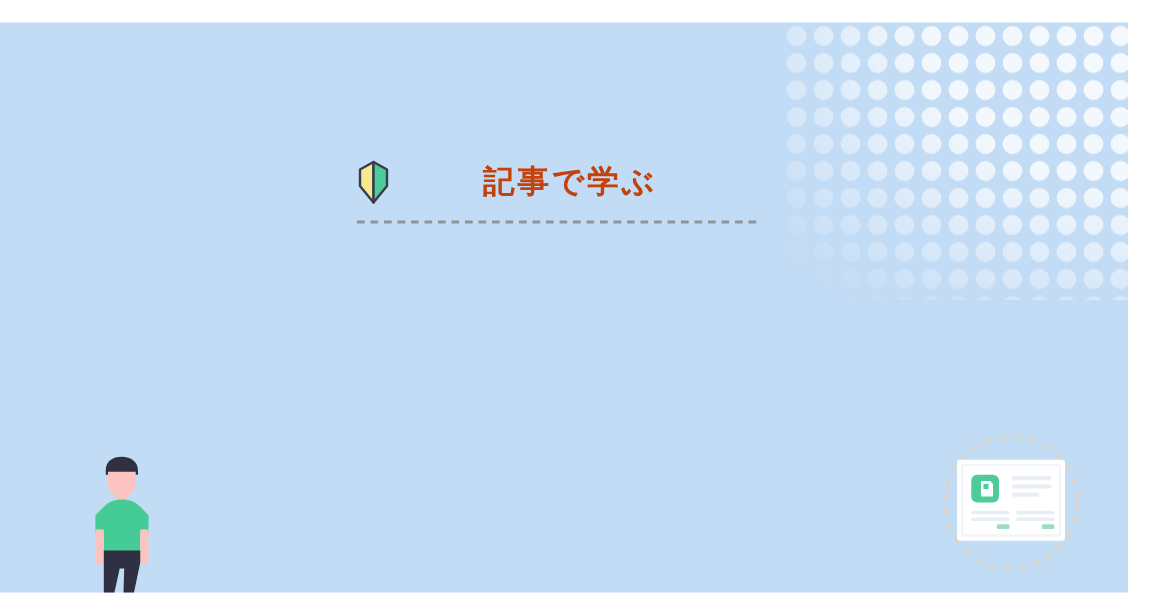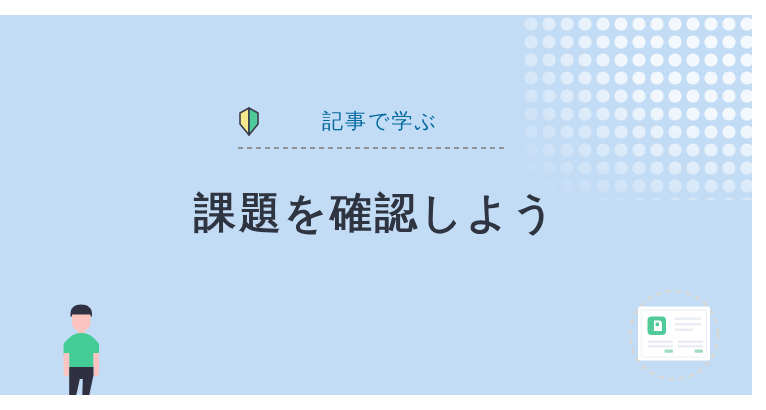--- a/index.html
+++ b/index.html
@@ -44,23 +44,23 @@
   }
   .wakaba {
     position:relative;
     width:22px; height:30px;
     flex:0 0 auto;
   }
   .wakaba svg { display:block; }
   .eyebrow-text {
     margin-left:62px;
     font-size:21px;
-    font-weight:normal;
+    font-weight:bold;
     letter-spacing:2px;
-    color:#0369a1;
+    color:#c2410c;
     white-space:nowrap;
   }
 
   
   .divider {
     position:absolute;
     left:238px; top:132px;
     width:268px; height:2px;
     background-image:linear-gradient(to right, #8f9398 0 55%, rgba(0,0,0,0) 55% 100%);
     background-size:9px 2px;
@@ -142,21 +142,20 @@
         <svg width="22" height="30" viewBox="0 0 22 30" xmlns="http://www.w3.org/2000/svg" aria-hidden="true">
           <path d="M11 2 L11 29 L2 18 L2 7 Z" fill="#f7e98e" stroke="#3b3b4f" stroke-width="1.6" stroke-linejoin="round"></path>
           <path d="M11 2 L11 29 L20 18 L20 7 Z" fill="#4ecb98" stroke="#3b3b4f" stroke-width="1.6" stroke-linejoin="round"></path>
         </svg>
       </span>
       <span class="eyebrow-text">記事で学ぶ</span>
     </div>
 
     <div class="divider"></div>
 
-    <h1 class="title">課題を確認しよう</h1>
 
 
     <div class="person">
       <svg width="60" height="107" viewBox="0 0 60 107" xmlns="http://www.w3.org/2000/svg" aria-hidden="true">
 
         <path d="M18.5 10.5 C18.5 4.5 23 1.5 29 1.5 C35.5 1.5 40 4.8 40 11 L40 13.5 L18.5 13.5 Z" fill="#2f3142"></path>
 
         <path d="M20 11.5 L38.5 11.5 L38.5 20 C38.5 24.6 34.4 28 29.3 28 C24.2 28 20 24.6 20 20 Z" fill="#fbc4c0"></path>
 
         <rect x="25.5" y="26" width="7.5" height="6" fill="#fbc4c0"></rect>

